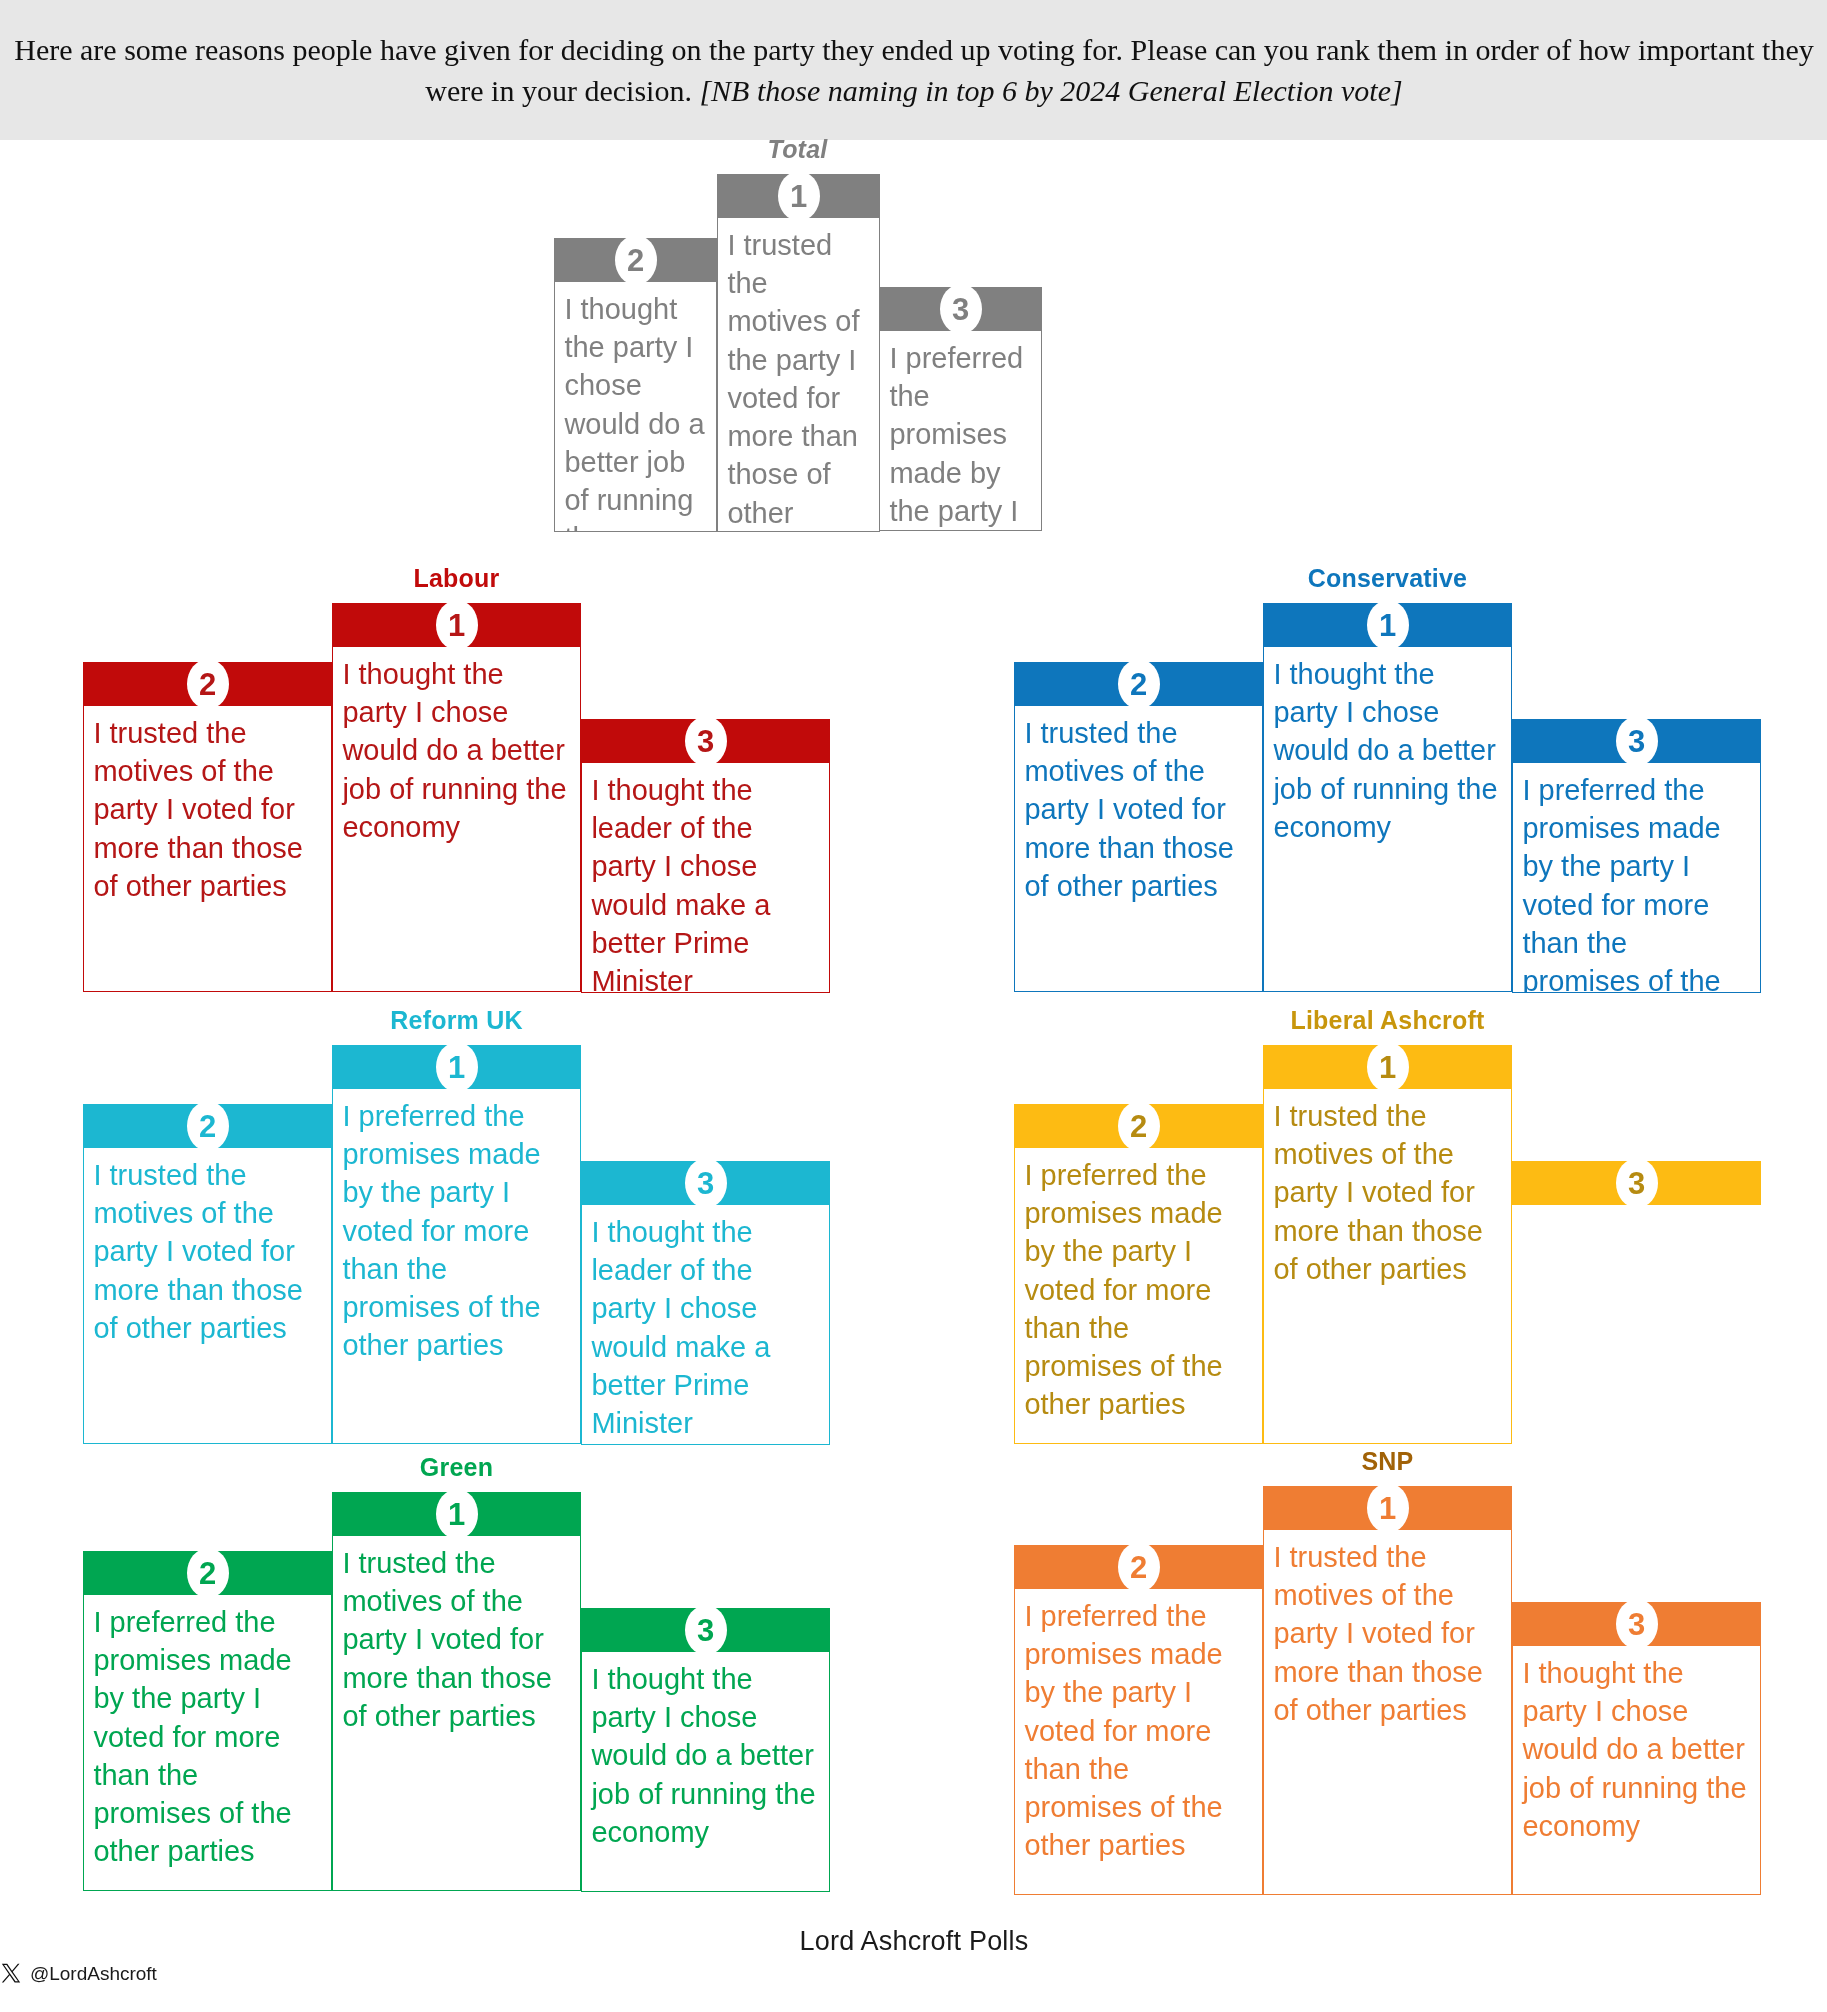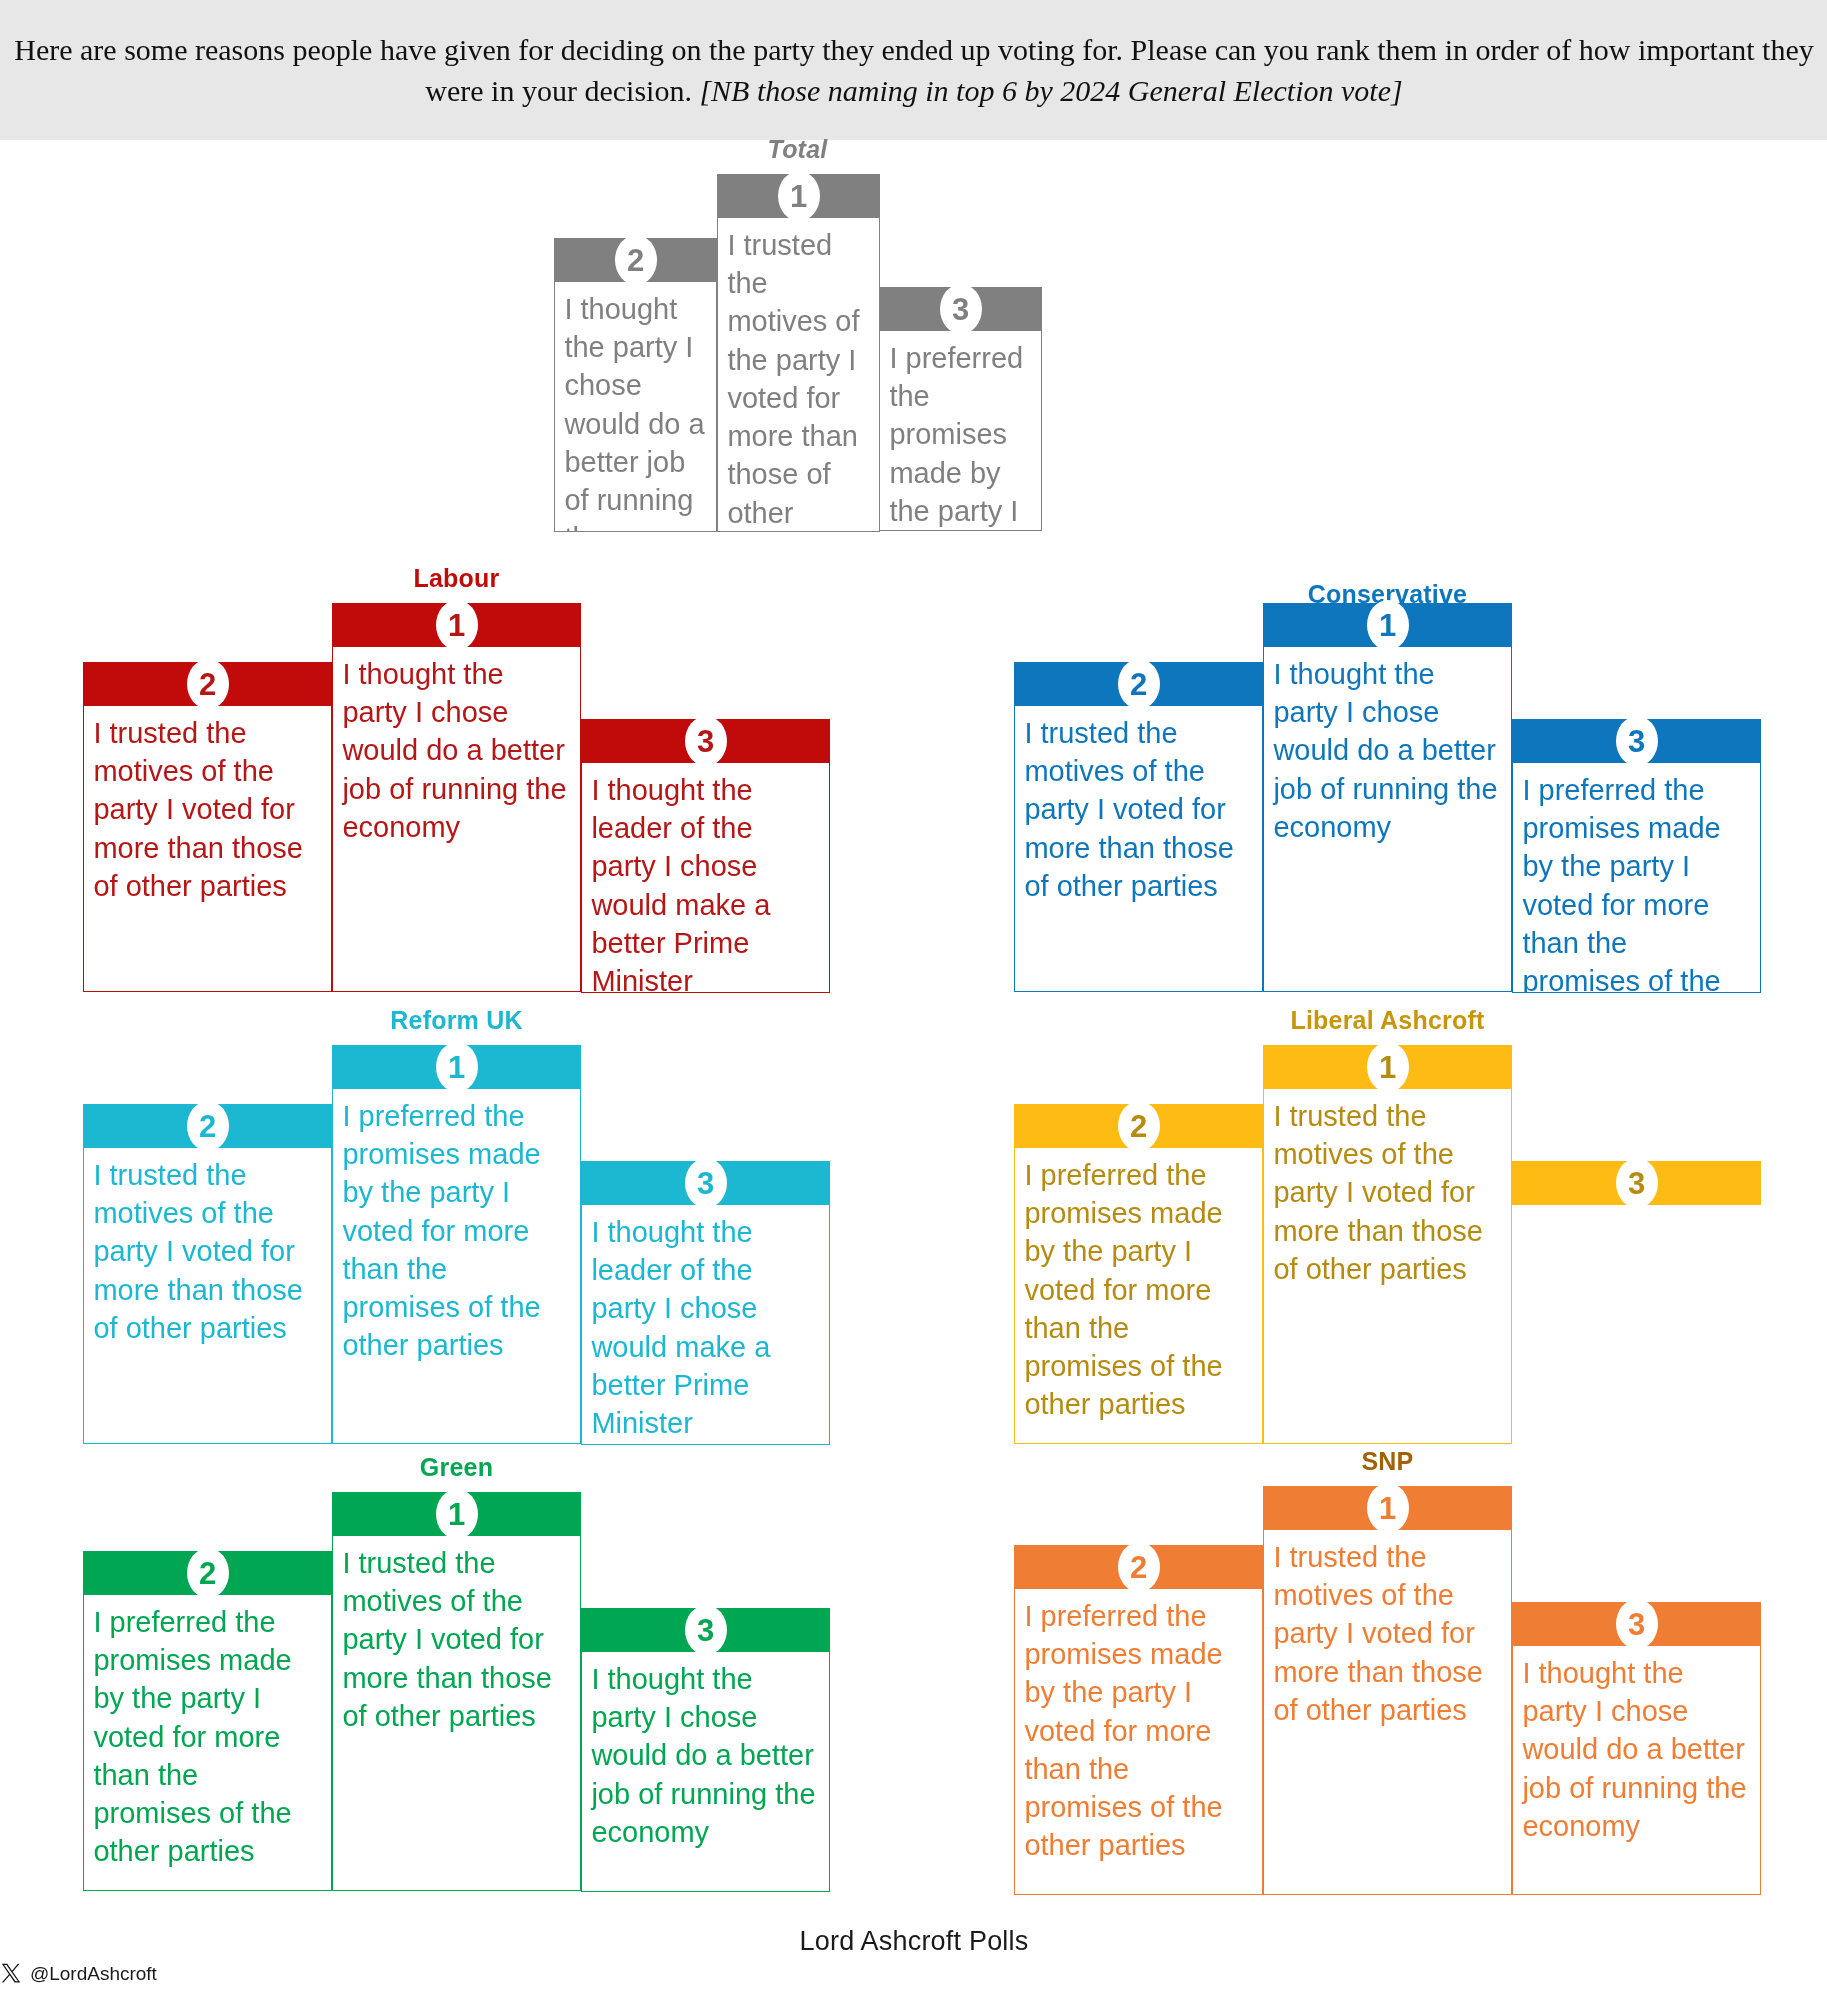--- a/index.html
+++ b/index.html
@@ -174,21 +174,21 @@
         </div>
         <div class="bar" style="left: 498px; top: 116px; width: 249px; height: 274px;">
           <div class="bar-head" style="background: rgb(193, 10, 10);">
             <div class="rank-badge" style="color: rgb(181, 22, 22);">3</div>
           </div>
           <div class="bar-body" style="color: rgb(181, 22, 22); border-color: rgb(193, 10, 10);">I thought the leader of the party I chose would make a better Prime Minister</div>
         </div>
       </div>
     </div>
     <div class="podium" style="left: 1014px; top: 564px; width: 747px;">
-      <div class="podium-title" style="color: rgb(14, 118, 188); top: 16px;">Conservative</div>
+      <div class="podium-title" style="color: rgb(14, 118, 188); top: 0px;">Conservative</div>
       <div class="bars" style="top: 39px; height: 440px;">
         <div class="bar" style="left: 249px; top: 0px; width: 249px; height: 389px;">
           <div class="bar-head" style="background: rgb(14, 118, 188);">
             <div class="rank-badge" style="color: rgb(14, 118, 188);">1</div>
           </div>
           <div class="bar-body" style="color: rgb(14, 118, 188); border-color: rgb(14, 118, 188);">I thought the party I chose would do a better job of running the economy</div>
         </div>
         <div class="bar" style="left: 0px; top: 59px; width: 249px; height: 330px;">
           <div class="bar-head" style="background: rgb(14, 118, 188);">
             <div class="rank-badge" style="color: rgb(14, 118, 188);">2</div>

